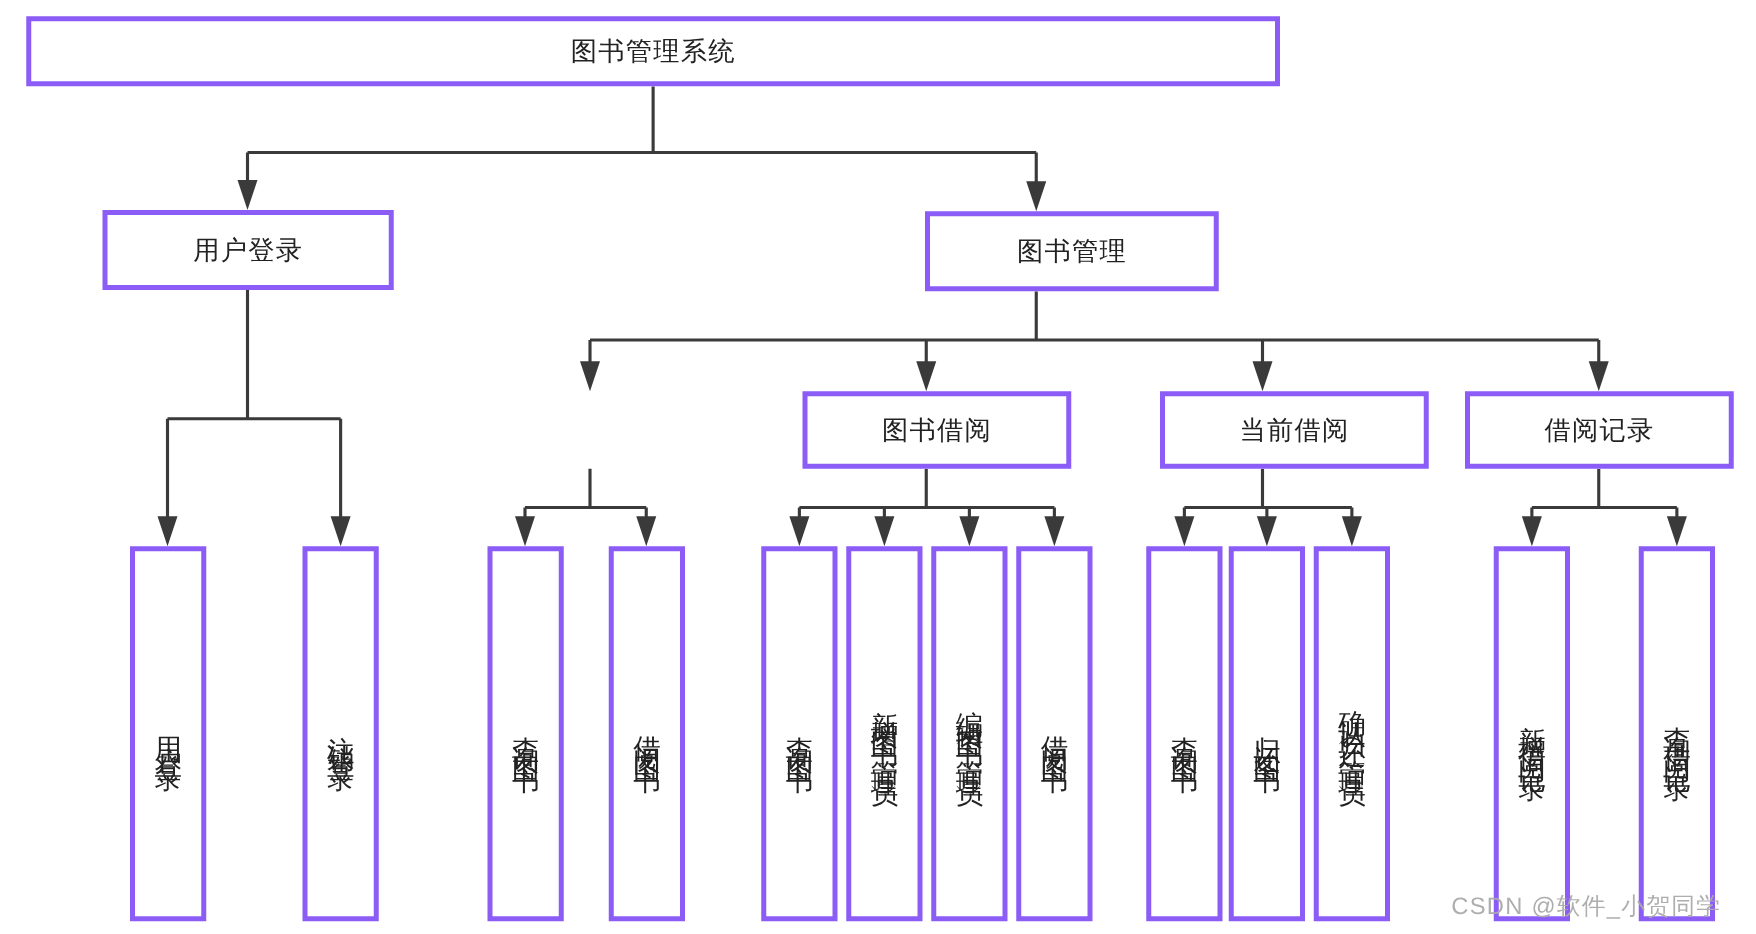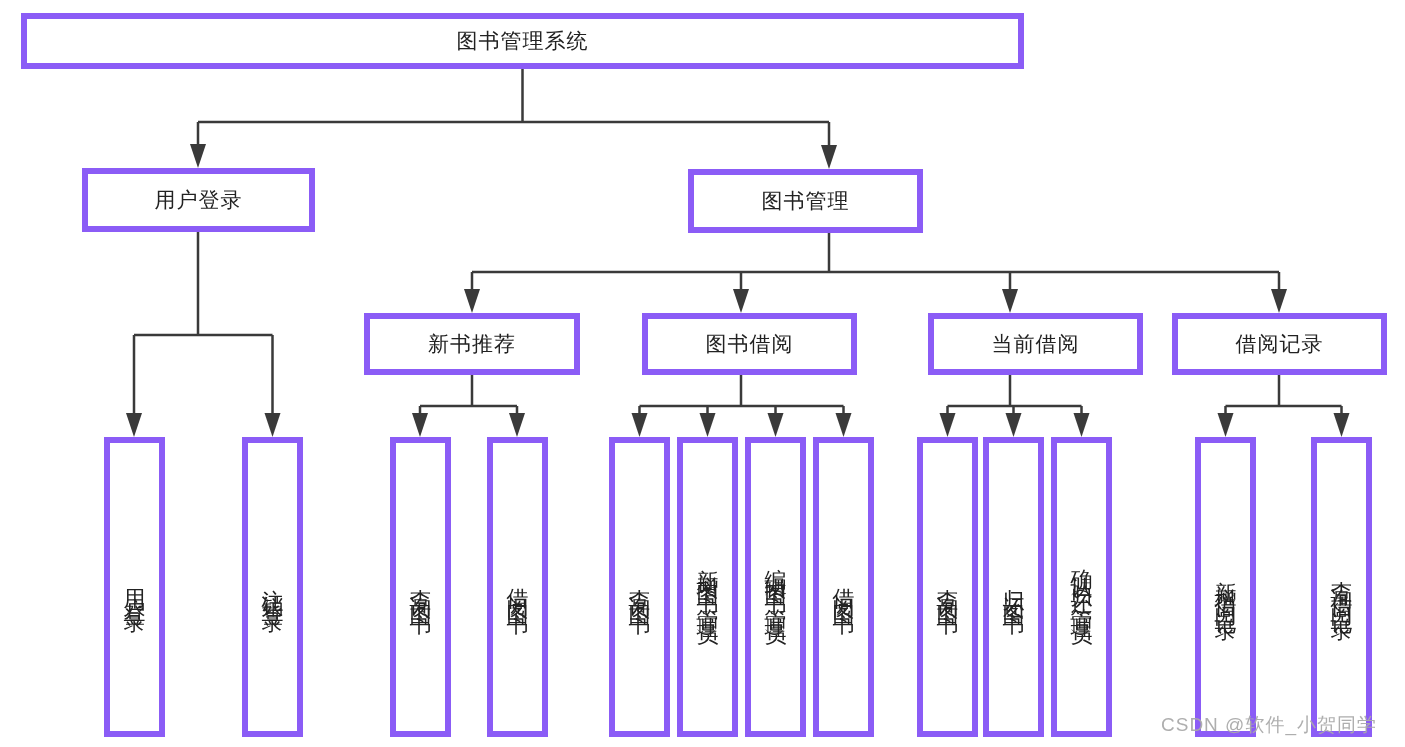--- a/index.html
+++ b/index.html
@@ -7,21 +7,21 @@
     position:relative;
     width:1405px;height:747px;
     background:#ffffff;
     font-family:"Liberation Sans","DejaVu Sans",sans-serif;
     overflow:hidden;
   }
   .connectors{position:absolute;left:0;top:0;width:1405px;height:747px;}
   .node{
     position:absolute;
     box-sizing:border-box;
-    border:6px solid #8b5cf6;
+    border:4px solid #8b5cf6;
     background:#ffffff;
     display:flex;
     align-items:center;
     justify-content:center;
     color:#222222;
     font-size:21px;
     letter-spacing:1px;
   }
   .leaf span{
     writing-mode:vertical-rl;
@@ -92,27 +92,24 @@
     </g>
   </svg>
 
   <div class="node" style="left:21px;top:13px;width:1003px;height:56px;">
     <span>图书管理系统</span>
   </div>
 
   <div class="node" style="left:82px;top:168px;width:233px;height:64px;">
     <span>用户登录</span>
   </div>
-  <div class="node" style="left:688px;top:169px;width:235px;height:64px;">
+  <div class="node" style="left:740px;top:169px;width:235px;height:64px;">
     <span>图书管理</span>
   </div>
 
-  <div class="node" style="left:364px;top:313px;width:216px;height:62px;">
-    <span>新书推荐</span>
-  </div>
   <div class="node" style="left:642px;top:313px;width:215px;height:62px;">
     <span>图书借阅</span>
   </div>
   <div class="node" style="left:903px;top:313px;width:215px;height:62px;margin-left:25px;">
     <span>当前借阅</span>
   </div>
   <div class="node" style="left:1172px;top:313px;width:215px;height:62px;">
     <span>借阅记录</span>
   </div>
 

